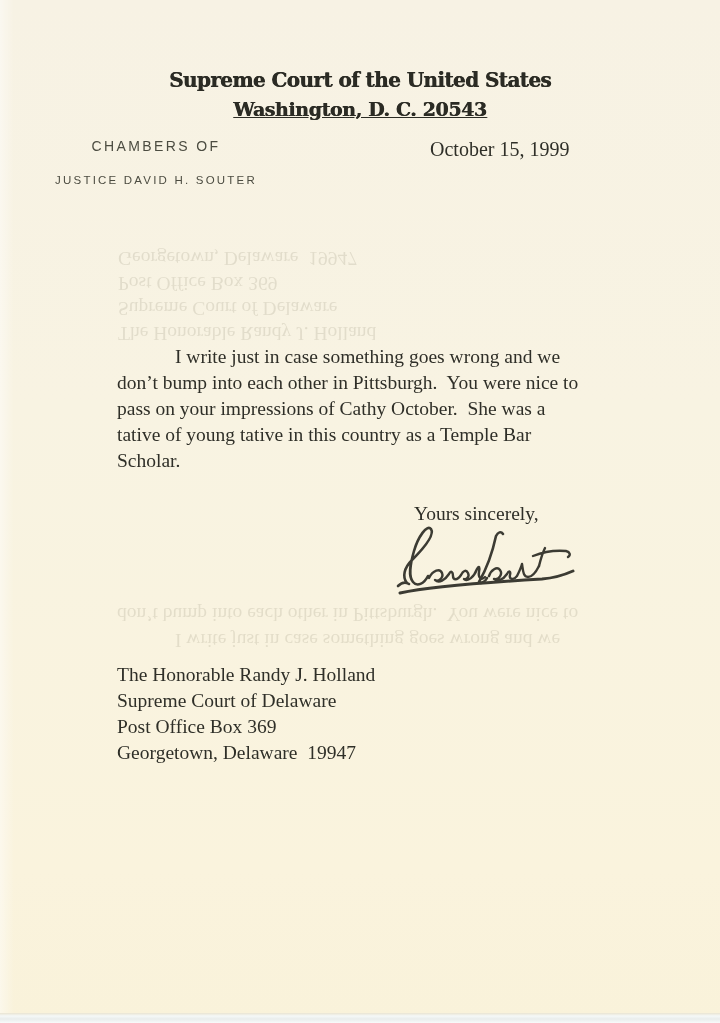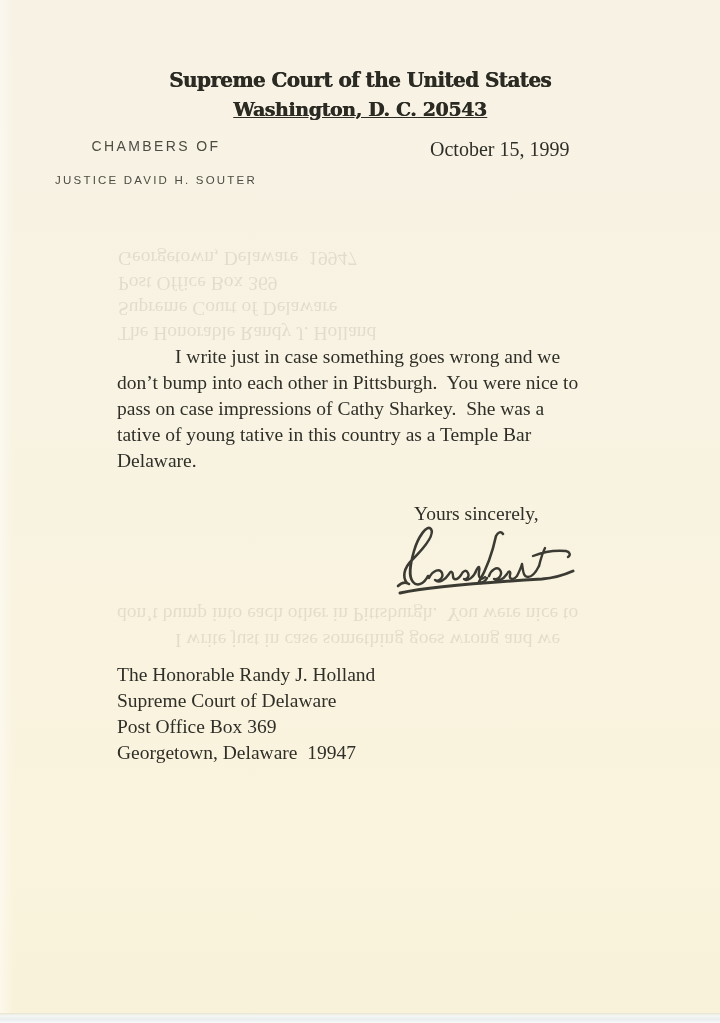--- a/index.html
+++ b/index.html
@@ -76,23 +76,23 @@
     <div class="line">The Honorable Randy J. Holland</div>
     <div class="line">Supreme Court of Delaware</div>
     <div class="line">Post Office Box 369</div>
     <div class="line">Georgetown, Delaware  19947</div>
   </div>
 
 
   <div class="body-par">
     <div class="line indent">I write just in case something goes wrong and we</div>
     <div class="line">don’t bump into each other in Pittsburgh.  You were nice to</div>
-    <div class="line">pass on case impressions of Cathy Sharkey.  She was a</div>
+    <div class="line">pass on your impressions of Cathy October.  She was a</div>
     <div class="line">tative of young tative in this country as a Temple Bar</div>
-    <div class="line">Delaware.</div>
+    <div class="line">Scholar.</div>
   </div>
 
   <div class="closing">Yours sincerely,</div>
 
   <svg class="signature" width="188" height="88" viewBox="0 0 188 88" fill="none" stroke="#3c3b33" stroke-linecap="round" stroke-linejoin="round">
 
     <path stroke-width="2.6" d="M6,63 C10,59 14,59 17,61 M15,60 C10,54 12,45 20,37 C31,26 43,12 39,6 C35,1 26,14 22,28 C18,42 16,53 21,59 C25,64 32,61 36,53"></path>
 
     <path stroke-width="2.4" d="M37,55 C41,47 48,45 50,50 C52,55 46,59 43,57 C47,61 53,57 57,51 C59,47 61,49 61,53 C61,57 65,58 69,52 C71,48 74,46 76,50 C78,54 74,57 72,56 C76,59 82,54 85,46 C87,42 88,44 87,49 C86,54 89,58 93,54"></path>
 

